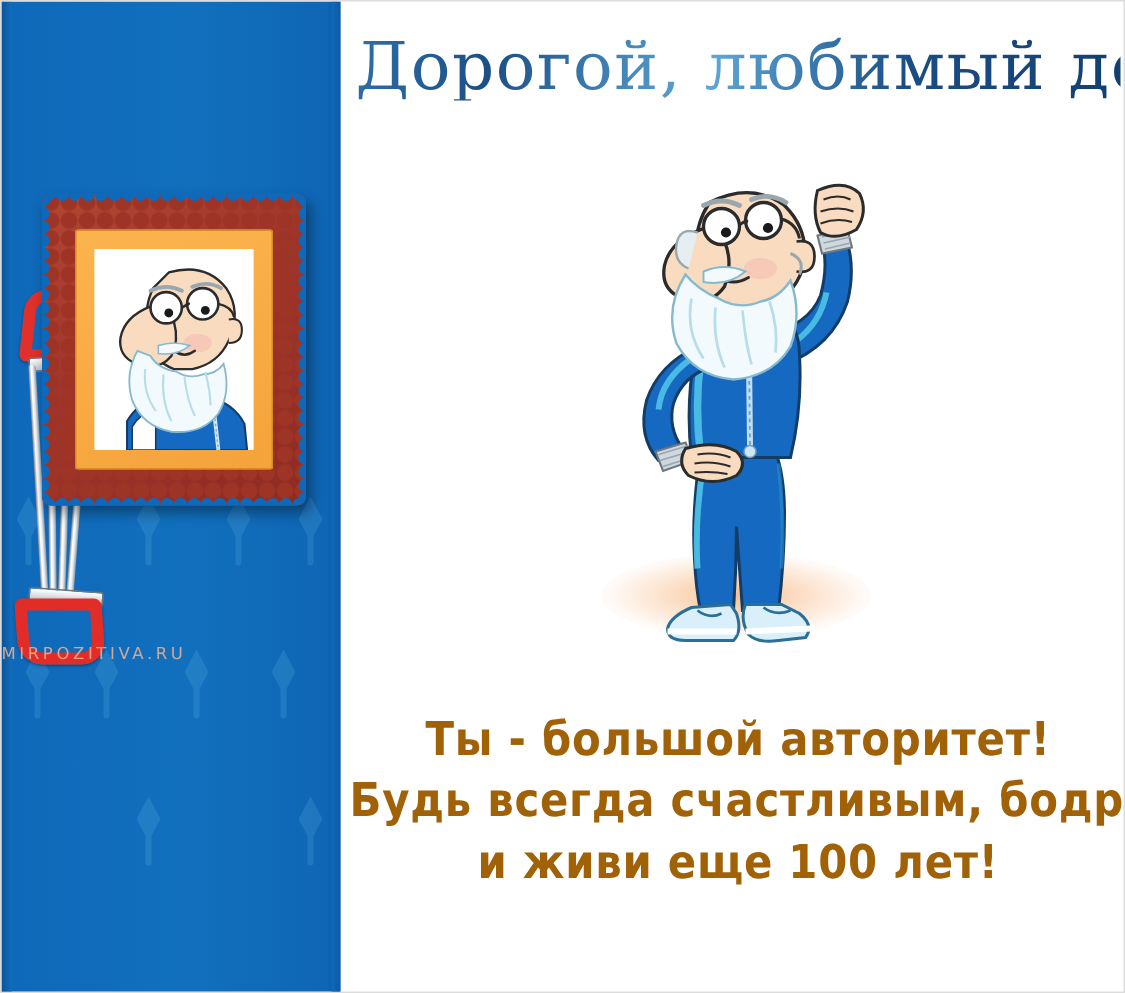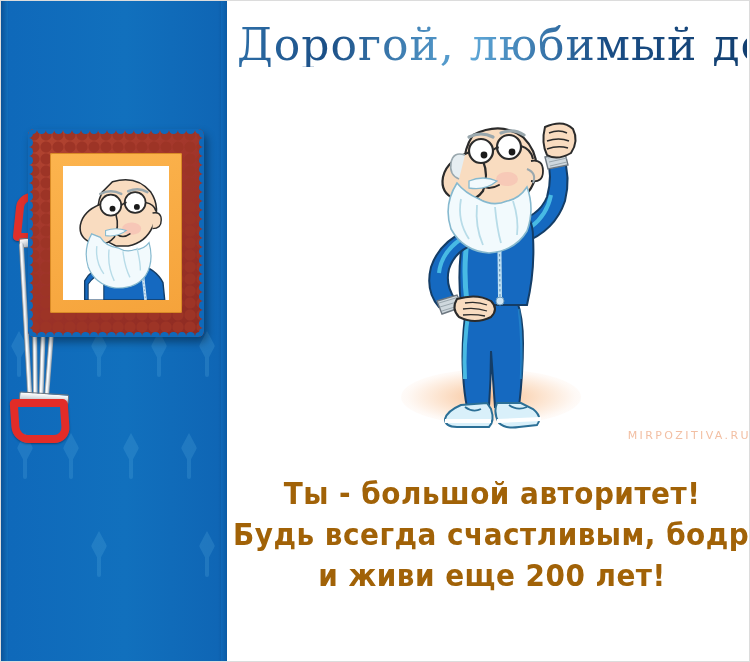--- a/index.html
+++ b/index.html
@@ -152,21 +152,21 @@
     position:absolute;left:400px;top:368px;width:180px;height:56px;
     background:radial-gradient(ellipse at 50% 50%,
        rgba(240,140,60,.55) 0%,
        rgba(247,178,120,.38) 38%,
        rgba(252,222,200,.18) 66%,
        rgba(255,255,255,0) 80%);
     border-radius:50%;
   }
   .watermark{
     position:absolute;left:0;top:428px;width:750px;
-    text-align:right;
+    text-align:left;
     font-family:"DejaVu Sans", sans-serif;
     font-size:11px;
     letter-spacing:2.4px;
     color:#f0b493;
     opacity:.85;
   }
 
   
   .message{
     position:absolute;left:232px;top:472px;width:518px;
@@ -448,16 +448,16 @@
       <path d="M116 310 L160 308" stroke="#ffffff" stroke-width="4" fill="none"></path>
       <path d="M128 294 Q136 300 146 296" stroke="#2b6f96" stroke-width="1.8" fill="none"></path>
     </svg>
   </div>
 
   <div class="watermark">MIRPOZITIVA.RU</div>
 
   <div class="message">
     <span class="ln">Ты - большой авторитет!</span>
     <span class="ln">Будь всегда счастливым, бодрым</span>
-    <span class="ln">и живи еще 200 лет!</span>
+    <span class="ln">и живи еще 100 лет!</span>
   </div>
 
 </div>
 
 </body></html>

